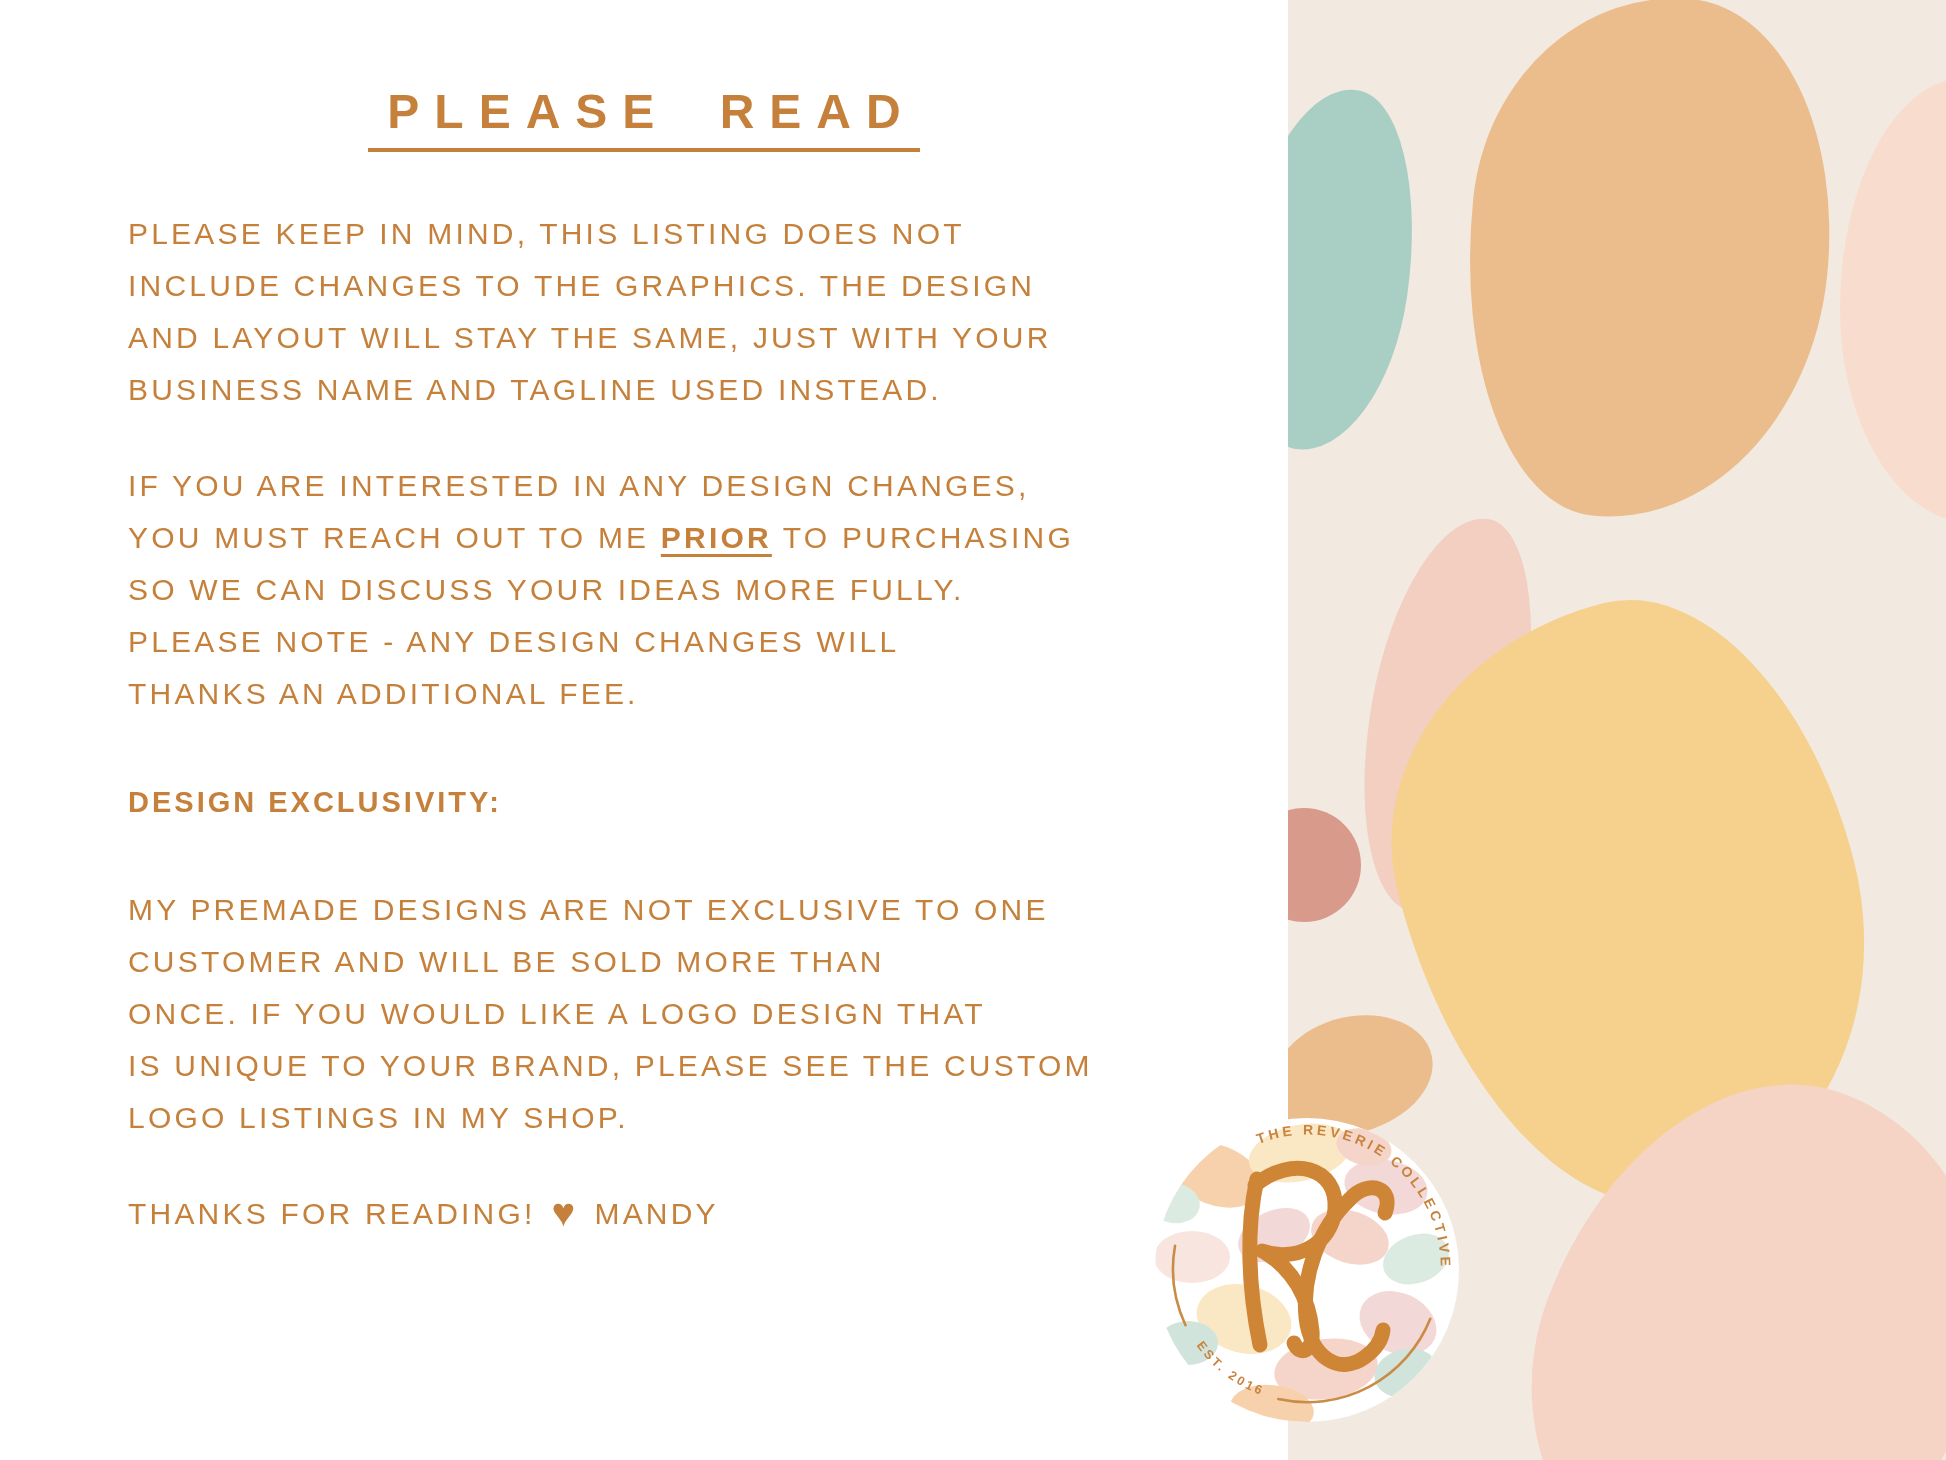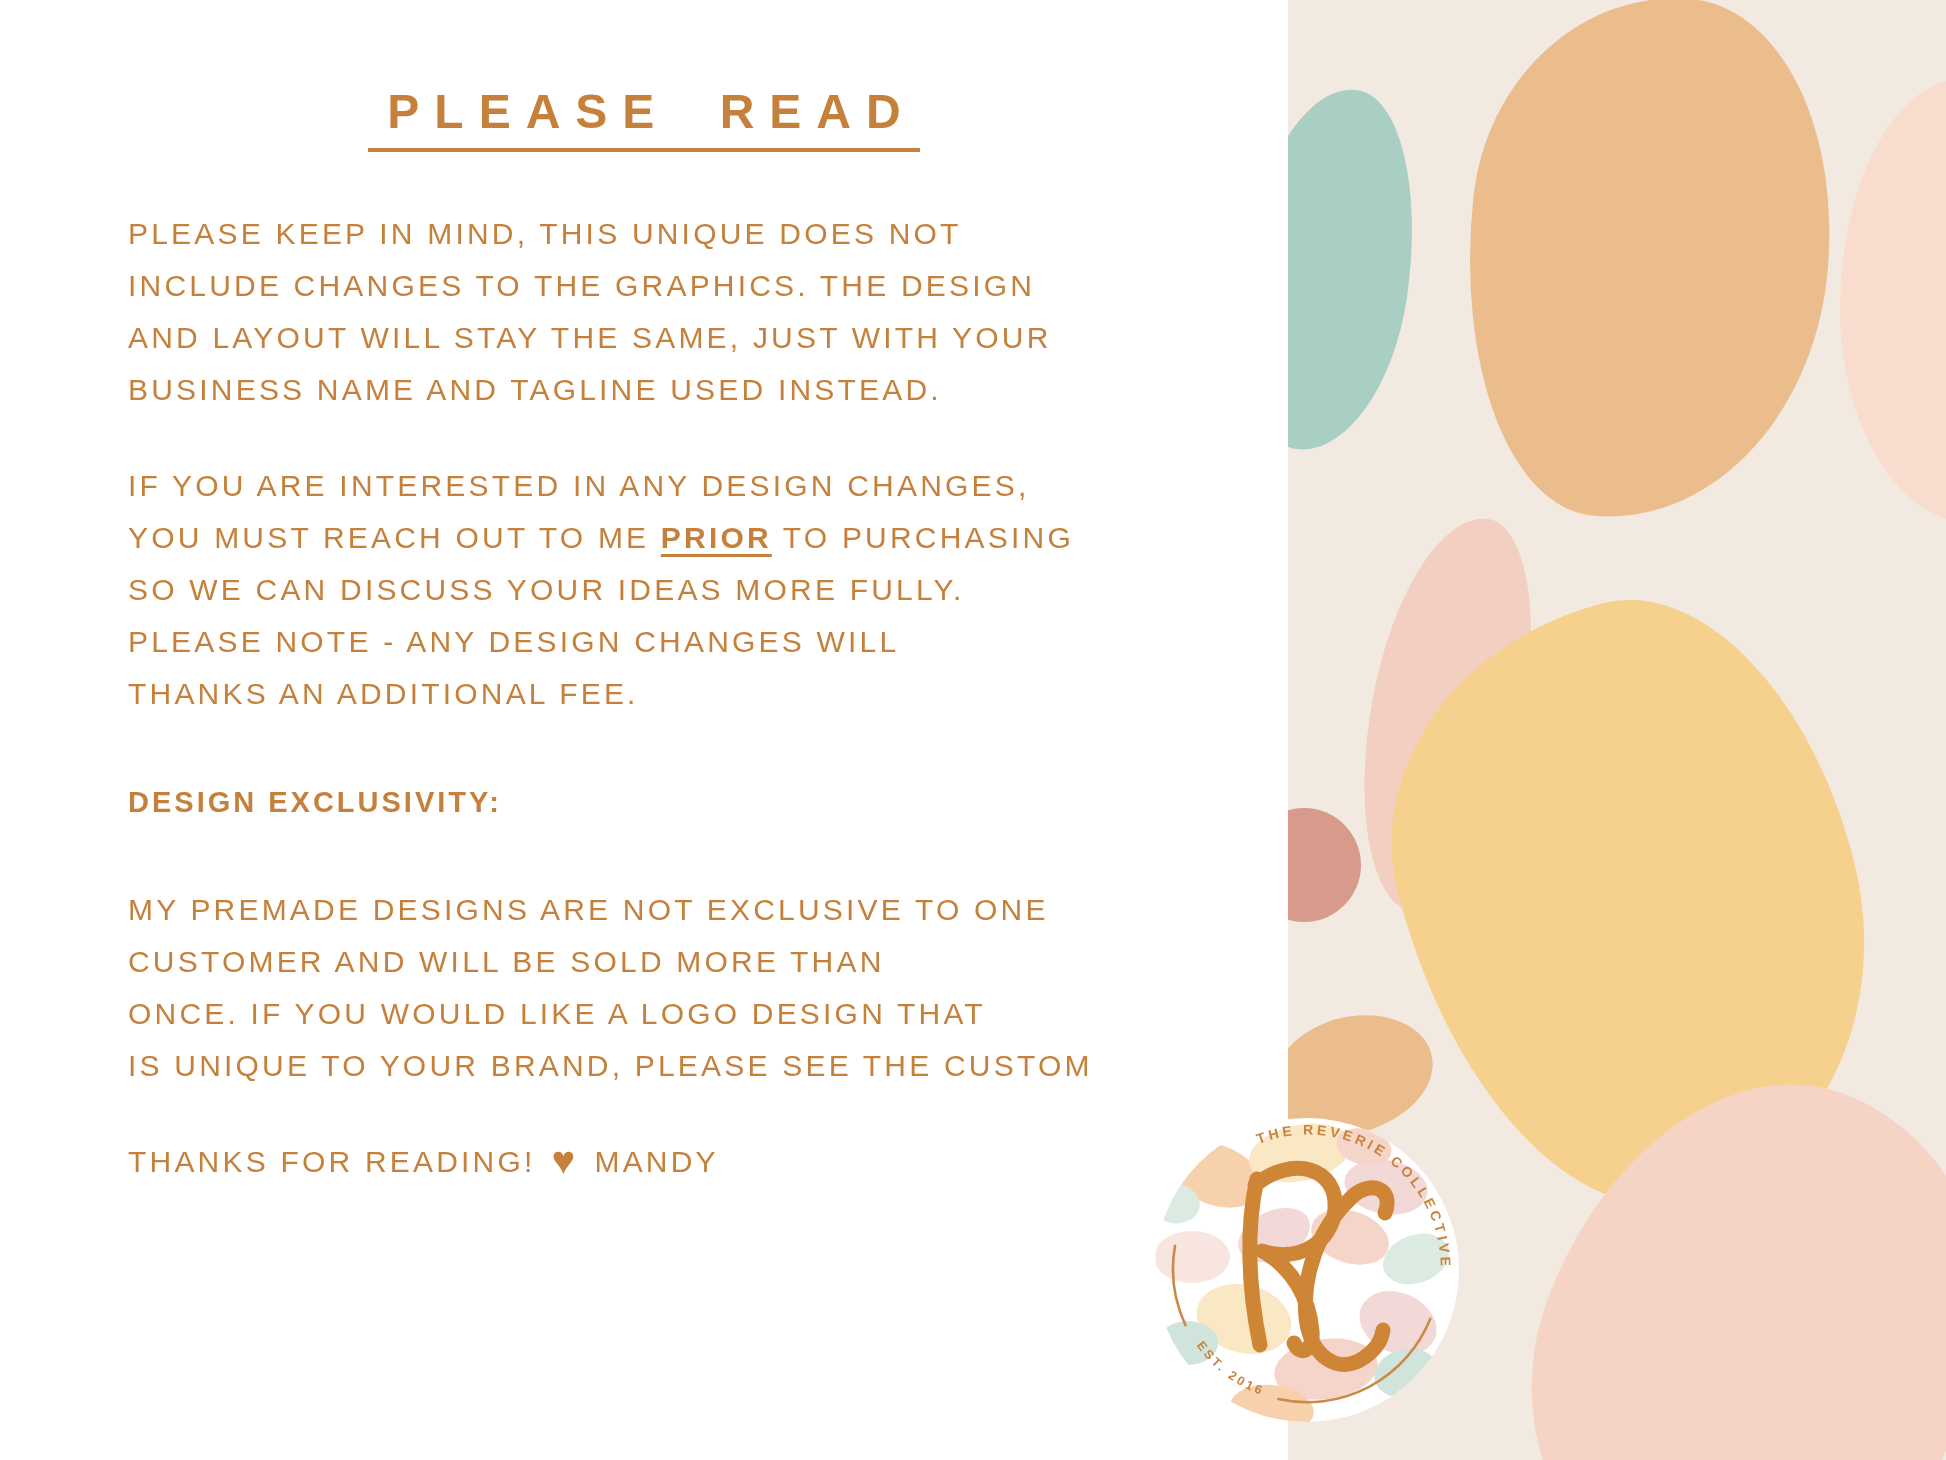--- a/index.html
+++ b/index.html
@@ -78,41 +78,42 @@
 <div id="stage">
 
   <div class="left-panel">
     <div class="title-wrap">
       <div class="title">PLEASE READ</div>
     </div>
 
     <div class="copy">
 
       <div class="para p1">
-        <div class="line">PLEASE KEEP IN MIND, THIS UNIQUE DOES NOT</div>
+        <div class="line">PLEASE KEEP IN MIND, THIS LISTING DOES NOT</div>
         <div class="line">INCLUDE CHANGES TO THE GRAPHICS. THE DESIGN</div>
         <div class="line">AND LAYOUT WILL STAY THE SAME, JUST WITH YOUR</div>
         <div class="line">BUSINESS NAME AND TAGLINE USED INSTEAD.</div>
       </div>
 
       <div class="para p2">
         <div class="line">IF YOU ARE INTERESTED IN ANY DESIGN CHANGES,</div>
         <div class="line"><span>YOU MUST REACH OUT TO ME </span><span class="em">PRIOR</span><span> TO PURCHASING</span></div>
         <div class="line">SO WE CAN DISCUSS YOUR IDEAS MORE FULLY.</div>
         <div class="line">PLEASE NOTE - ANY DESIGN CHANGES WILL</div>
         <div class="line">THANKS AN ADDITIONAL FEE.</div>
       </div>
 
       <div class="heading second">DESIGN EXCLUSIVITY:</div>
 
       <div class="para p3">
         <div class="line">MY PREMADE DESIGNS ARE NOT EXCLUSIVE TO ONE</div>
         <div class="line">CUSTOMER AND WILL BE SOLD MORE THAN</div>
         <div class="line">ONCE. IF YOU WOULD LIKE A LOGO DESIGN THAT</div>
         <div class="line">IS UNIQUE TO YOUR BRAND, PLEASE SEE THE CUSTOM</div>
+        <div class="line">LOGO LISTINGS IN MY SHOP.</div>
       </div>
 
       <div class="closing">
         <span>THANKS FOR READING!</span>
         <span class="heart">♥</span>
         <span>MANDY</span>
       </div>
     </div>
   </div>
 

